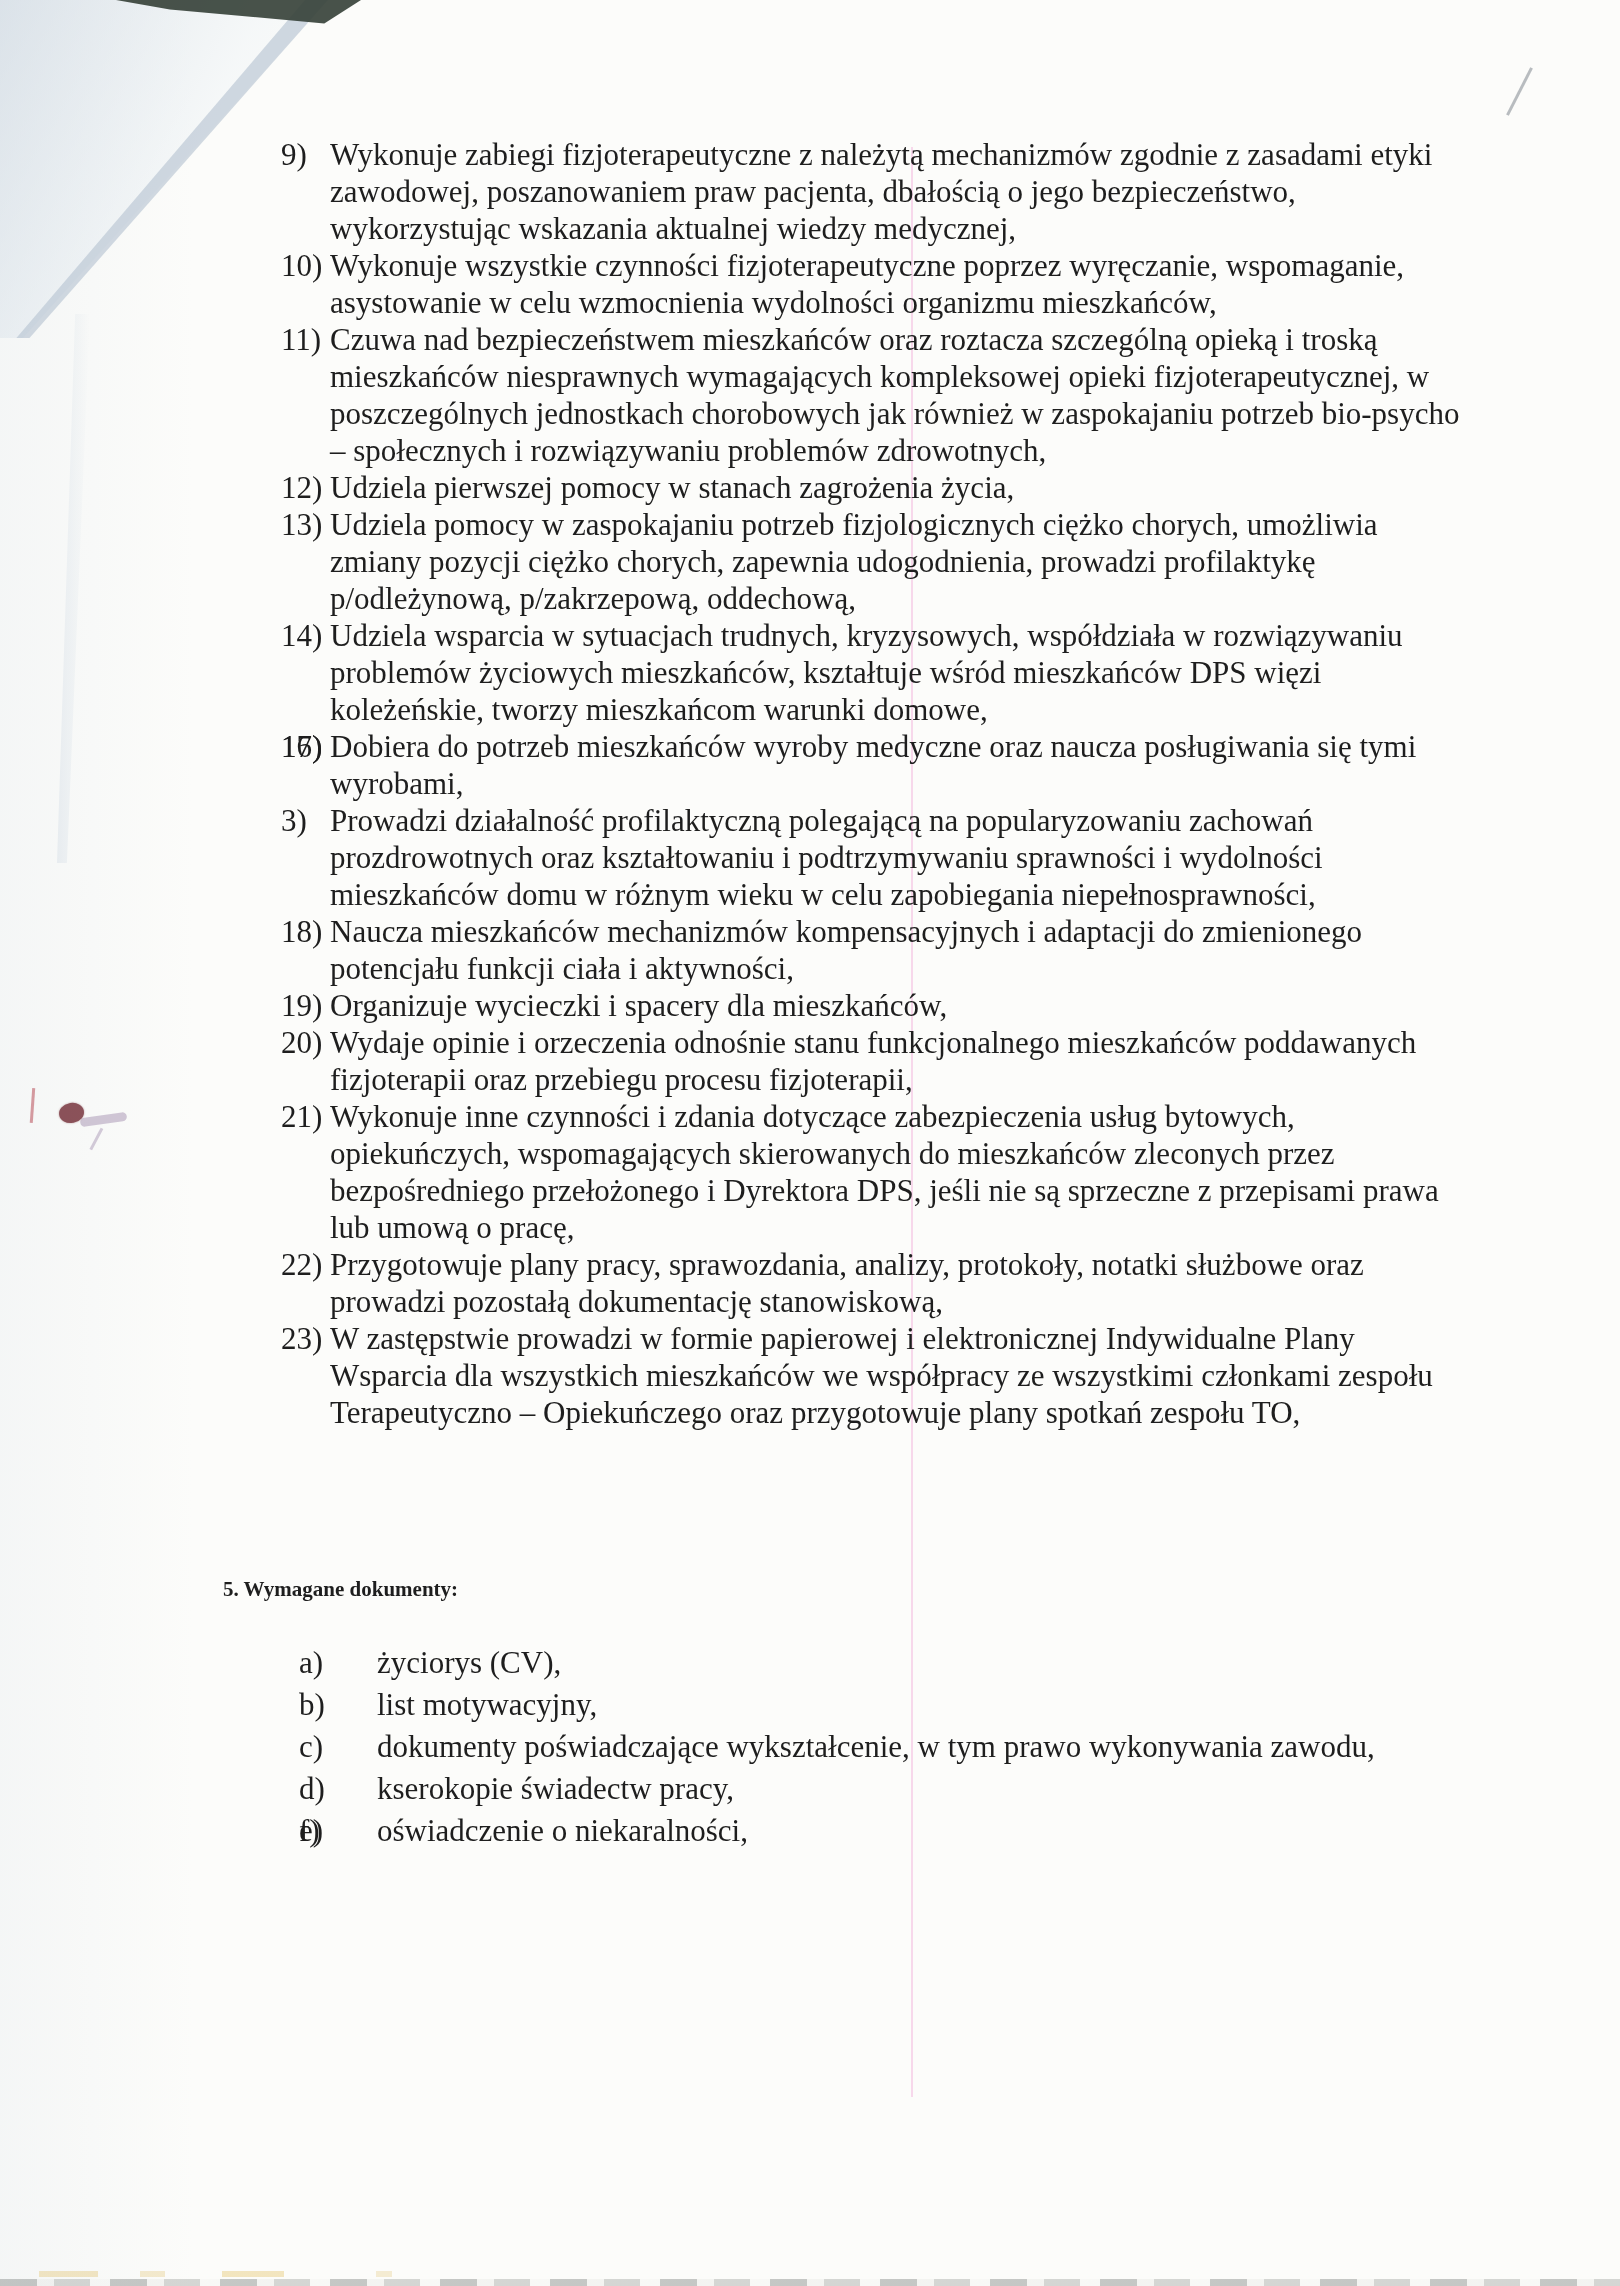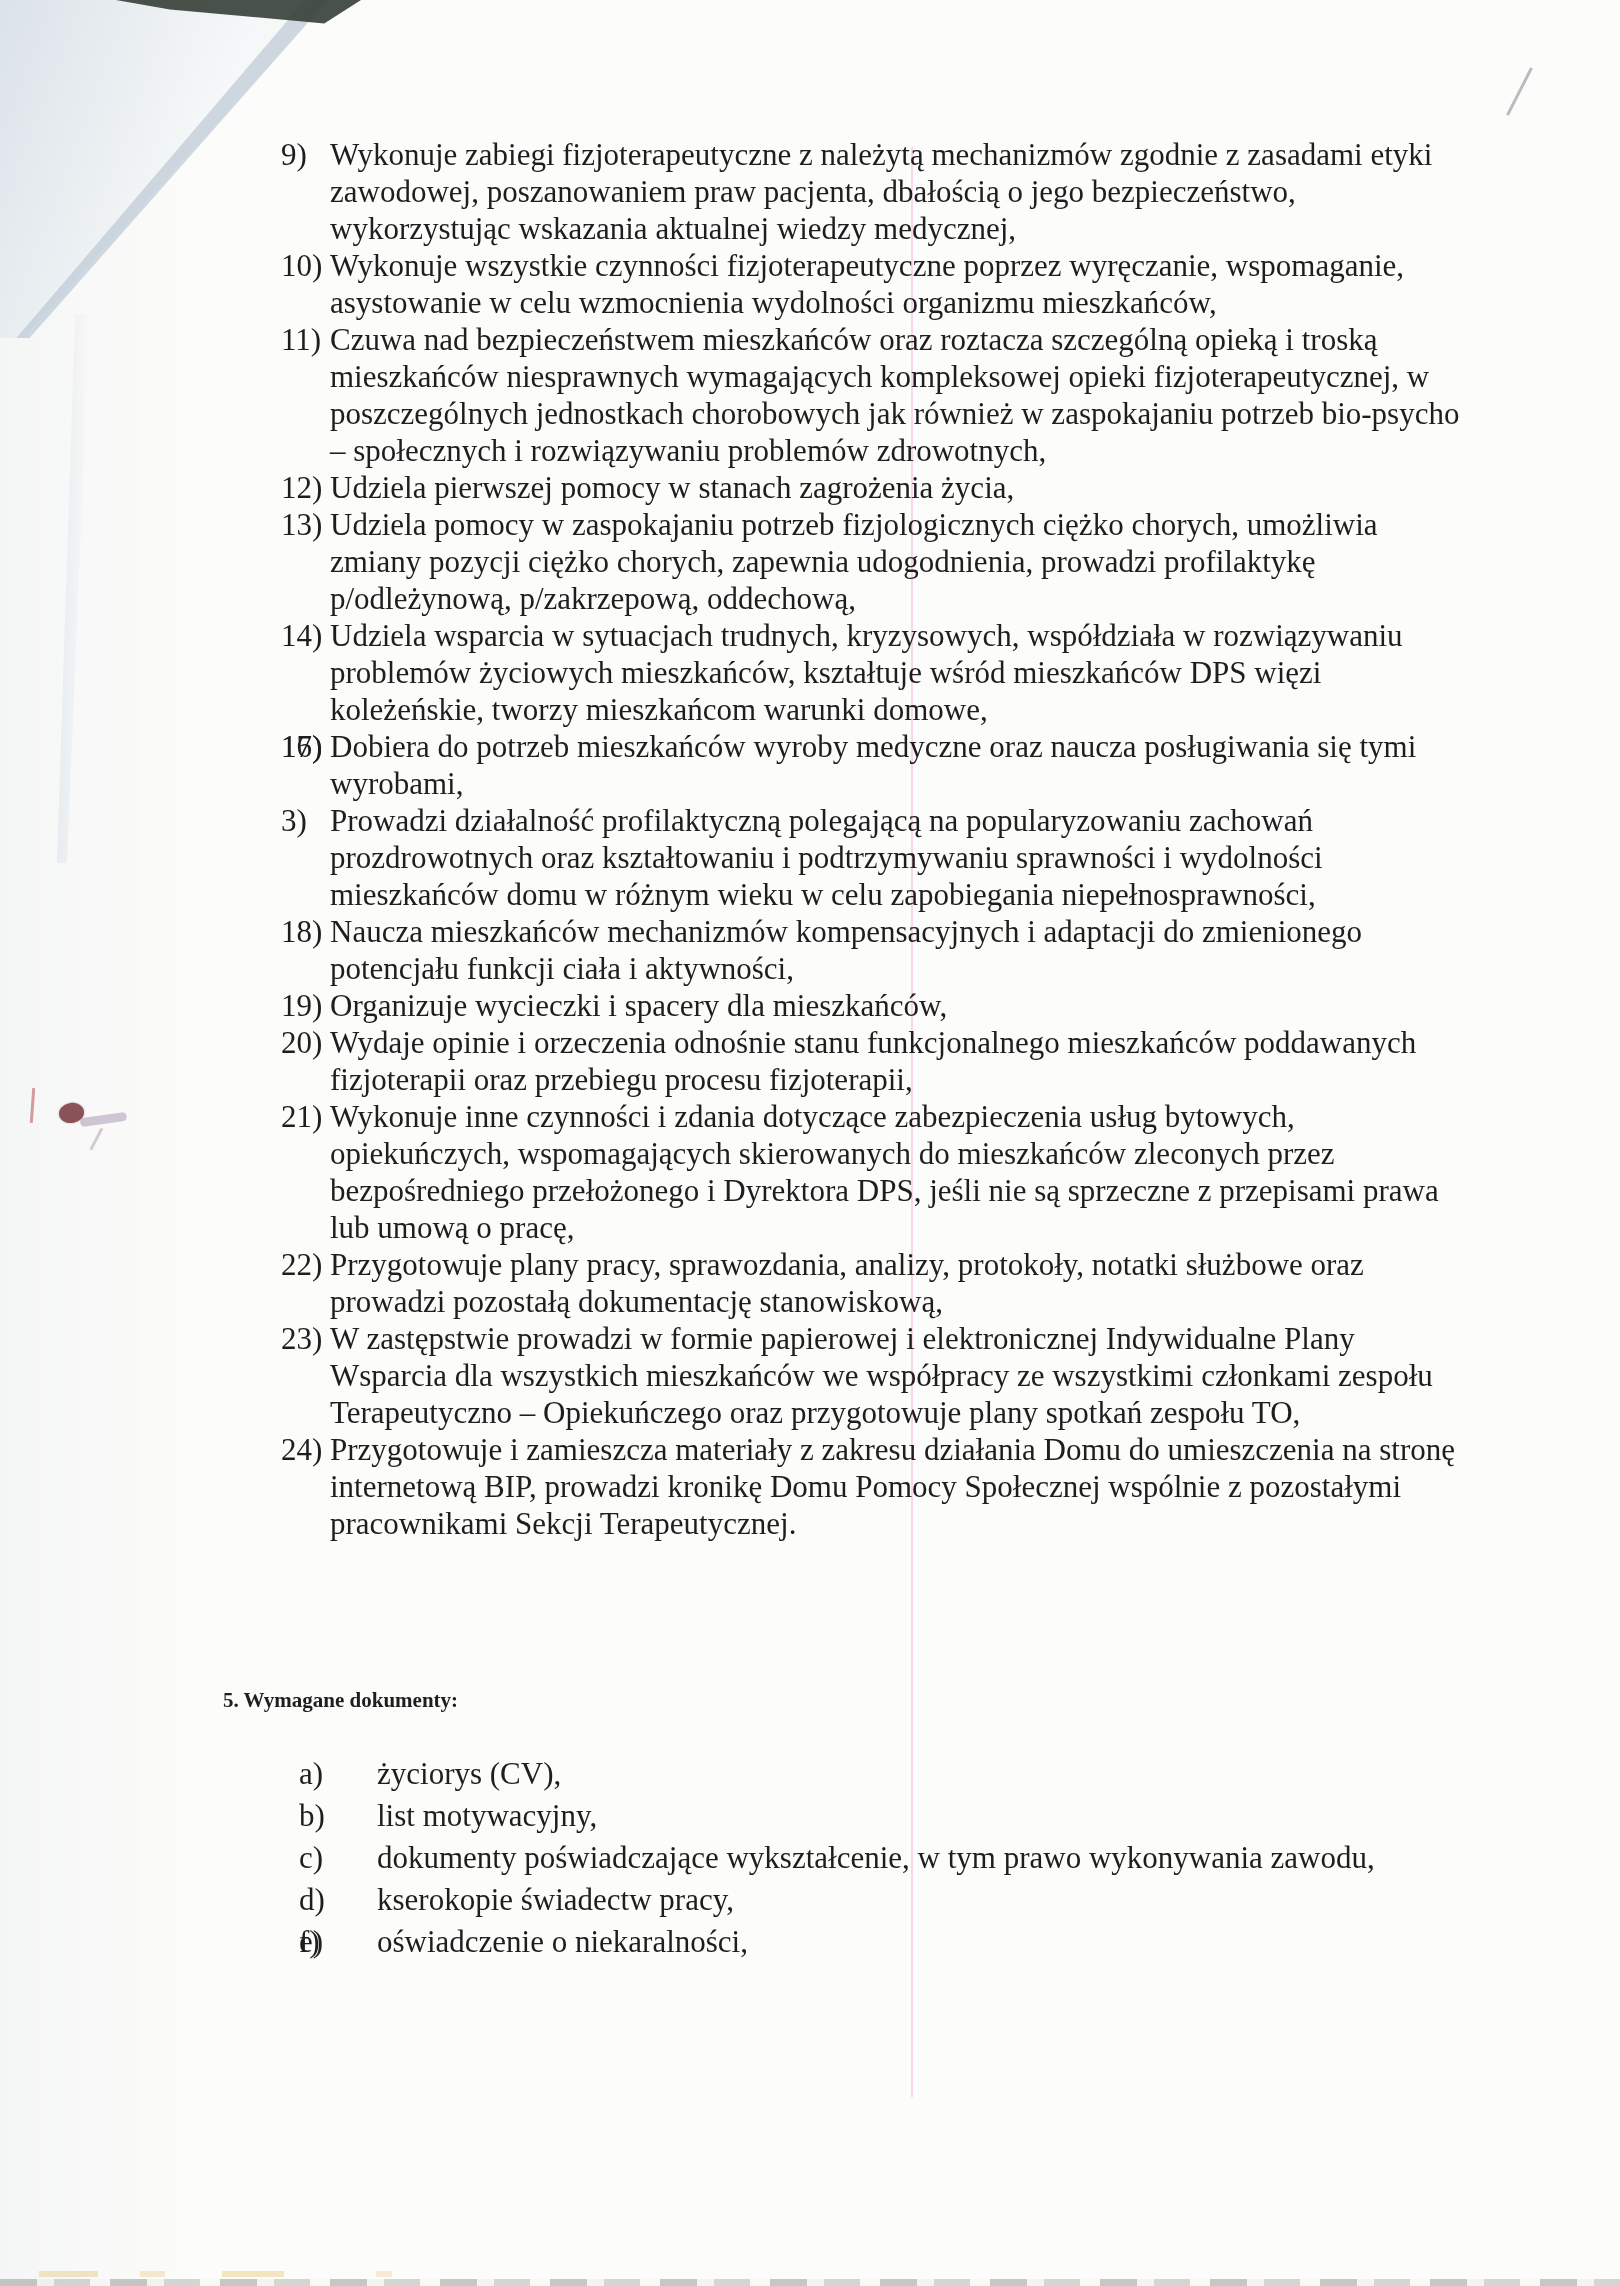--- a/index.html
+++ b/index.html
@@ -211,24 +211,20 @@
       <div class="duty">
         <span class="num">22)</span>
         <span class="txt">Przygotowuje plany pracy, sprawozdania, analizy, protokoły, notatki służbowe oraz prowadzi pozostałą dokumentację stanowiskową,</span>
       </div>
 
       <div class="duty">
         <span class="num">23)</span>
         <span class="txt">W zastępstwie prowadzi w formie papierowej i elektronicznej Indywidualne Plany Wsparcia dla wszystkich mieszkańców we współpracy ze wszystkimi członkami zespołu Terapeutyczno – Opiekuńczego oraz przygotowuje plany spotkań zespołu TO,</span>
       </div>
 
-      <div class="duty">
-        <span class="num">24)</span>
-        <span class="txt">Przygotowuje i zamieszcza materiały z zakresu działania Domu do umieszczenia na stronę internetową BIP, prowadzi kronikę Domu Pomocy Społecznej wspólnie z pozostałymi pracownikami Sekcji Terapeutycznej.</span>
-      </div>
     </div>
 
     <div class="section-heading">5. Wymagane dokumenty:</div>
 
     <div class="docs" id="docs-list">
       <div class="doc">
         <span class="letter">a)</span>
         <span class="txt">życiorys (CV),</span>
       </div>
 

